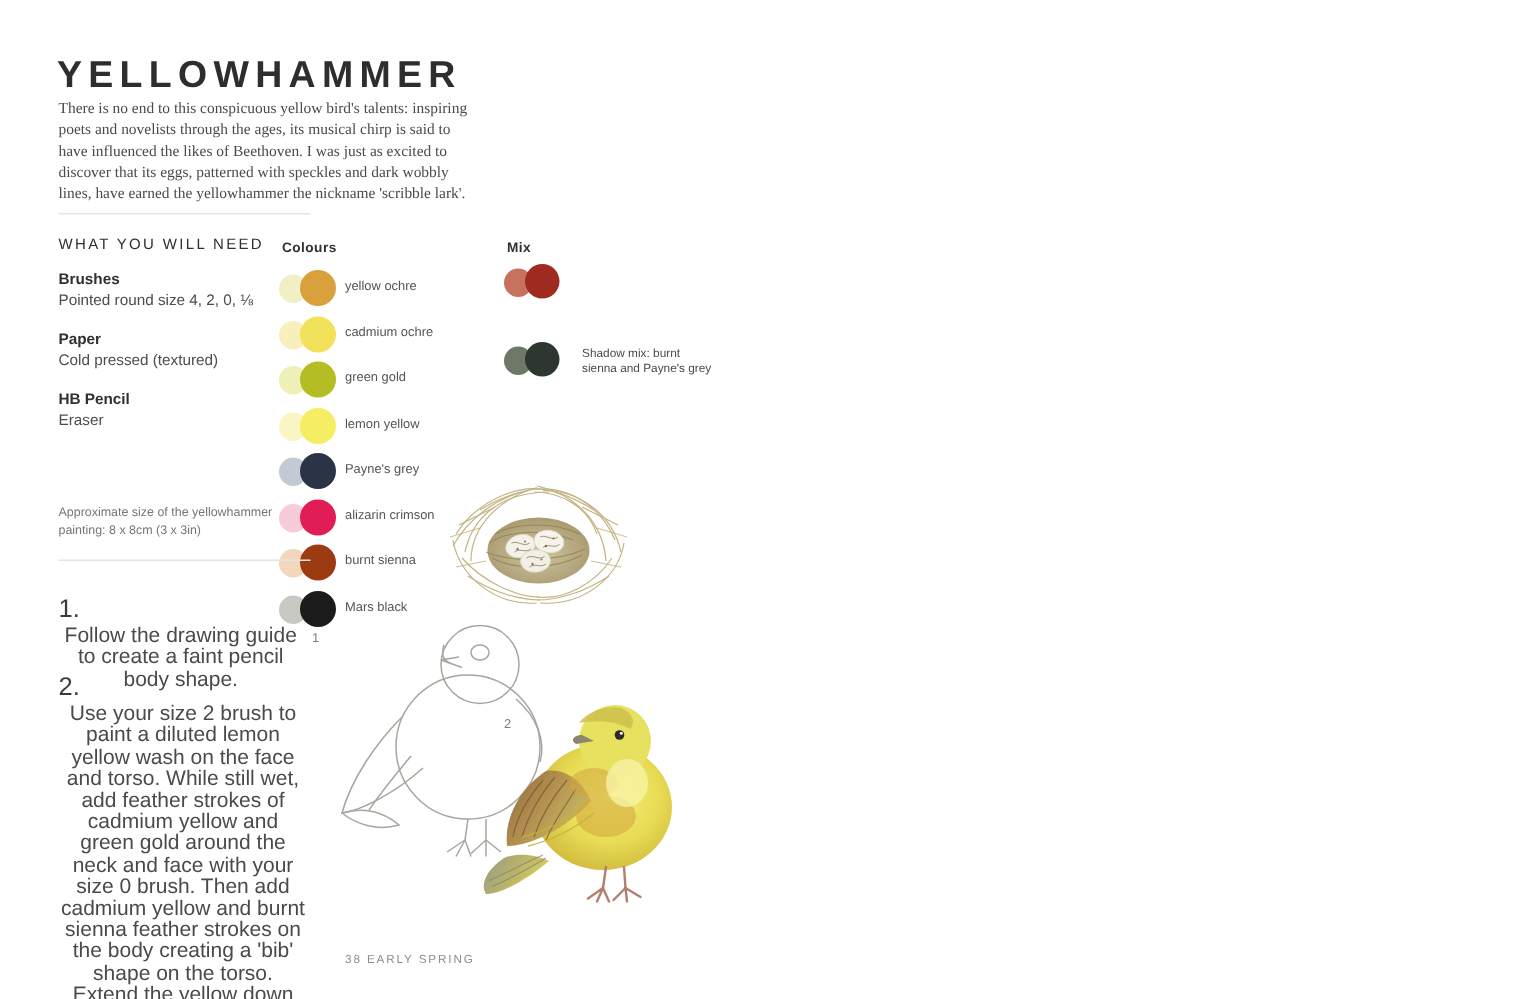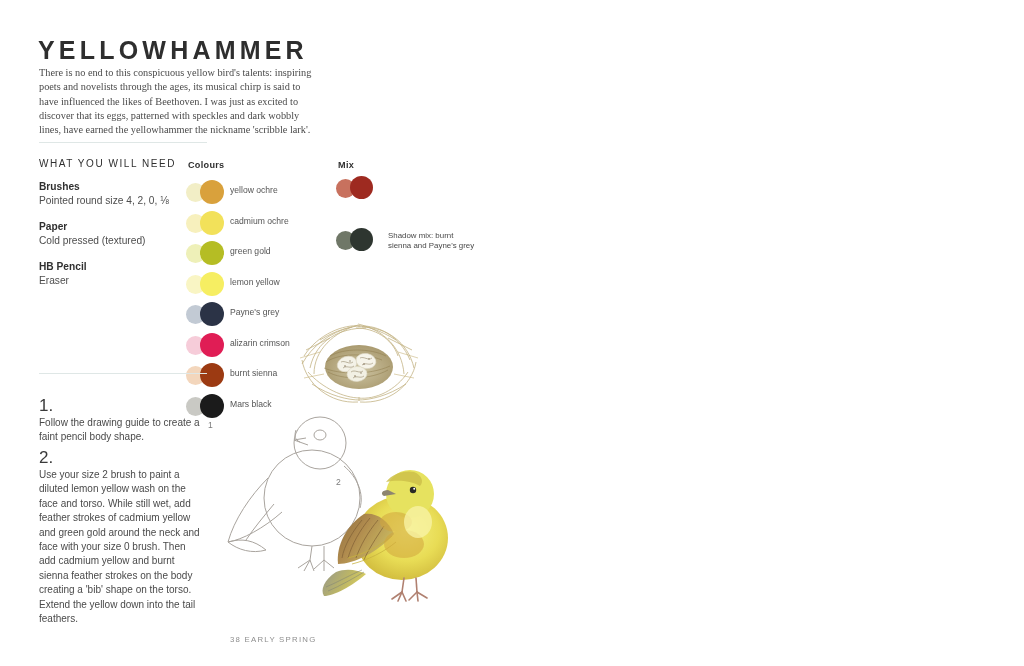--- a/index.html
+++ b/index.html
@@ -58,21 +58,21 @@
   .sw-label{position:absolute;left:44px;top:7px;font-size:8.6px;color:#555;white-space:nowrap;}
 
   .mix-list{position:absolute;left:336px;top:175px;width:140px;}
   .mix-row{position:relative;min-height:46px;}
   .mx{position:absolute;border-radius:50%;}
   .mx-l{left:0;top:4px;width:19px;height:19px;}
   .mx-r{left:14px;top:1px;width:23px;height:23px;}
   .mix-label{position:absolute;left:52px;top:4px;width:90px;font-size:7.9px;line-height:10.4px;color:#484848;}
 
   .stepnum{font-size:17px;color:#3a3a3a;line-height:20px;font-weight:400;}
-  .steptxt{font-size:10px;line-height:14.4px;color:#4a4a4a;}
+  .steptxt{font-size:14px;line-height:14.4px;color:#4a4a4a;text-align:center;}
 
   .step1{position:absolute;left:39px;top:396px;width:163px;}
   .step2{position:absolute;left:39px;top:448px;width:166px;}
 
   .figlabel{position:absolute;font-size:8.6px;color:#7c7c7c;}
 
   .footer{
     position:absolute;bottom:22px;font-size:7.8px;letter-spacing:1.25px;color:#8e8e8e;
   }
   .footer-l{left:208px;margin-left:22px;}
@@ -102,20 +102,21 @@
       <div class="need-group">
         <b>Paper</b>
         <span>Cold pressed (textured)</span>
       </div>
       <div class="need-group">
         <b>HB Pencil</b>
         <span>Eraser</span>
       </div>
     </div>
 
+    <div class="approx">Approximate size of the yellowhammer painting: 8 x 8cm (3 x 3in)</div>
 
     <div class="colhead ch-colours">Colours</div>
     <div class="colhead ch-mix">Mix</div>
 
     <div class="swatch-list" id="swatchList">
         <div class="swatch-row">
           <span class="sw sw-l" style="background: rgb(242, 238, 198);"></span>
           <span class="sw sw-r" style="background: rgb(217, 161, 60);"></span>
           <span class="sw-label">yellow ochre</span>
         </div>

